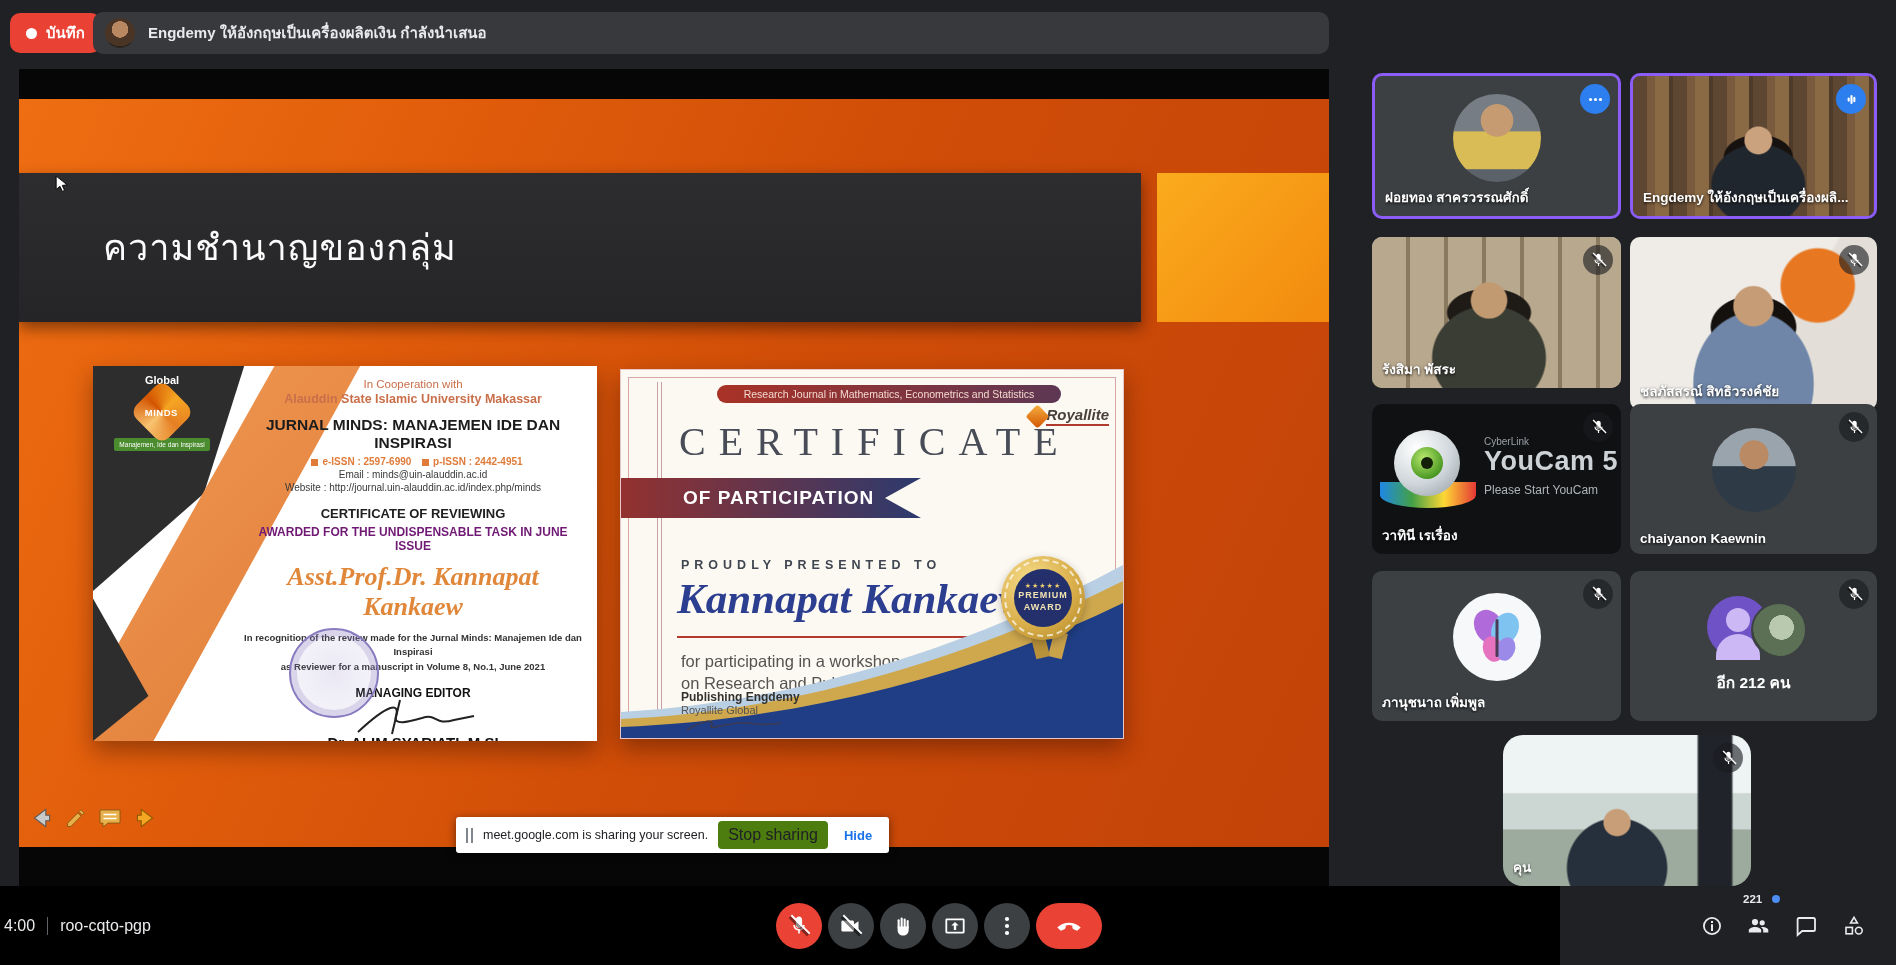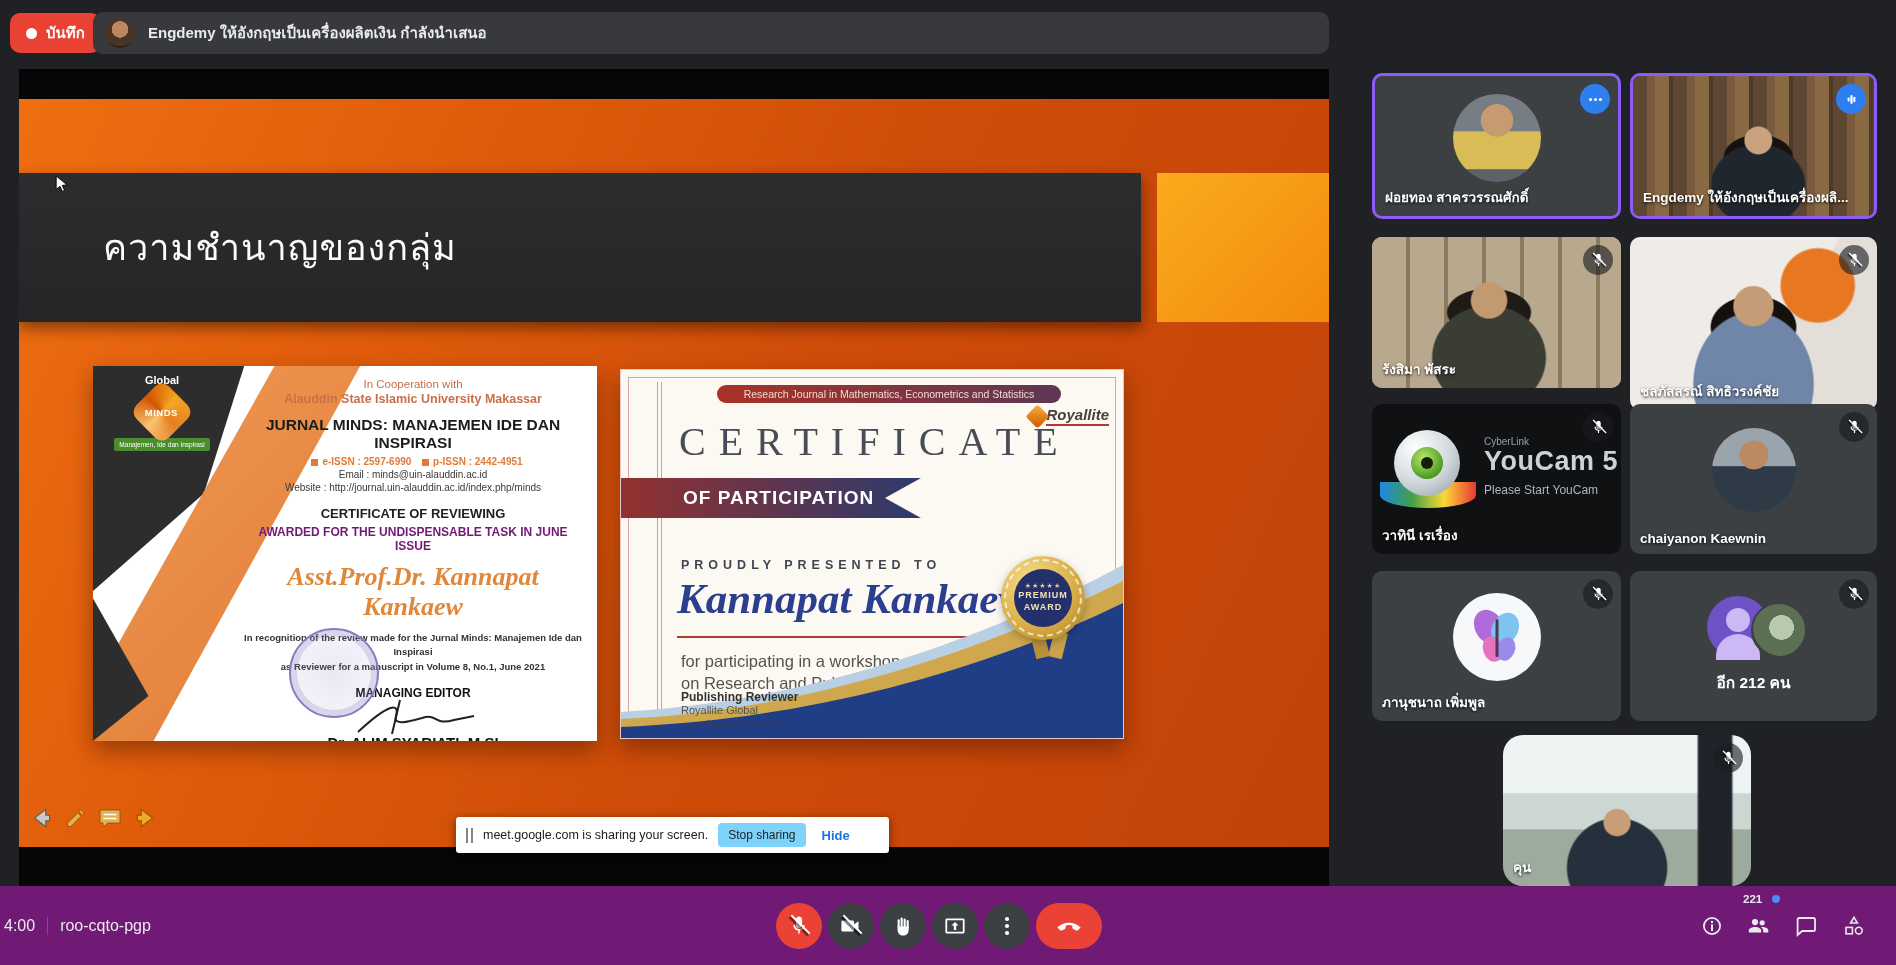--- a/index.html
+++ b/index.html
@@ -109,21 +109,21 @@
   .slide-nav{position:absolute;left:10px;top:706px;display:flex;align-items:center;gap:9px;}
   .slide-nav svg{display:block;}
 
   
   .toast{left:456px;top:817px;width:433px;height:36px;background:#fff;border-radius:3px;
     box-shadow:0 2px 8px rgba(0,0,0,.5);display:flex;align-items:center;gap:10px;
     padding:0 10px;box-sizing:border-box;z-index:20;}
   .grip{display:flex;gap:3px;}
   .grip i{width:2px;height:15px;background:#80868b;display:block;}
   .toast-msg{color:#202124;font-size:12.5px;white-space:nowrap;}
-  .stop-btn{background:#7dd3fc;border:none;border-radius:4px;color:#202124;font-size:12px;
+  .stop-btn{background:#4d7c0f;border:none;border-radius:4px;color:#202124;font-size:16px;
     padding:5px 10px;font-family:inherit;white-space:nowrap;}
   .hide-btn{color:#1a73e8;font-size:13px;font-weight:bold;background:none;border:none;font-family:inherit;}
 
   
   .tile{position:absolute;border-radius:10px;background:#3c4043;overflow:hidden;box-sizing:border-box;}
   .tile.blue{border:3px solid #8b5cf6;}
   .t1{left:1372px;top:73px;width:249px;height:146px;}
   .t2{left:1630px;top:73px;width:247px;height:146px;}
   .t3{left:1372px;top:237px;width:249px;height:151px;}
   .t4{left:1630px;top:237px;width:247px;height:173px;}
@@ -187,21 +187,21 @@
   
   .ov-wrap{position:absolute;left:50%;top:38%;transform:translate(-50%,-50%);width:110px;height:64px;}
   .ov-a{position:absolute;left:8px;top:0;width:62px;height:62px;border-radius:50%;background:#6f52c5;}
   .ov-a::before{content:"";position:absolute;left:19px;top:12px;width:24px;height:24px;border-radius:50%;background:#cbb8f5;}
   .ov-a::after{content:"";position:absolute;left:9px;top:38px;width:44px;height:26px;border-radius:22px 22px 0 0;background:#cbb8f5;}
   .ov-b{position:absolute;right:2px;top:6px;width:52px;height:52px;border-radius:50%;border:2px solid #3c4043;
     background:radial-gradient(circle at 55% 45%,#b9c9b0 0 30%,#5c7055 31% 70%,#3c4a38 71%);}
   .ov-label{position:absolute;left:0;right:0;top:66%;text-align:center;font-size:15.5px;font-weight:bold;color:#fff;}
 
   
-  .bottombar{left:0;top:886px;width:1896px;height:79px;background:#701a75;}
+  .bottombar{left:0;top:886px;width:1560px;height:79px;background:#000000;}
   .meet-info{position:absolute;left:4px;top:0;height:79px;display:flex;align-items:center;gap:12px;font-size:16px;color:#e8eaed;}
   .vdiv{width:1px;height:18px;background:#5f6368;}
   .cbtn{position:absolute;top:903px;width:46px;height:46px;border-radius:50%;background:#3c4043;border:none;
     display:flex;align-items:center;justify-content:center;padding:0;}
   .cbtn.red{background:#ea4335;}
   .endcall{position:absolute;top:903px;left:1036px;width:66px;height:46px;border-radius:23px;background:#ea4335;
     border:none;display:flex;align-items:center;justify-content:center;padding:0;}
   .rbtn{position:absolute;top:914px;width:24px;height:24px;background:none;border:none;padding:0;}
   .count-badge{position:absolute;left:1743px;top:893px;font-size:11.5px;font-weight:bold;color:#e8eaed;}
   .notif-dot{position:absolute;left:1772px;top:895px;width:8px;height:8px;border-radius:50%;background:#4c8df6;}
@@ -359,21 +359,21 @@
         <div class="rc-body">
           <span>for participating in a workshop</span><br>
           <span>on Research and Publishing</span>
         </div>
         <svg class="rc-wave" viewBox="0 0 504 370" preserveAspectRatio="none">
           <path d="M0 344 C150 336 330 290 504 196 L504 232 C340 312 160 348 0 354 Z" fill="#b9cfe3"></path>
           <path d="M0 351 C150 345 330 300 504 212 L504 370 L0 370 Z" fill="#cfa84e"></path>
           <path d="M0 359 C160 353 340 314 504 234 L504 370 L0 370 Z" fill="#1f3e85"></path>
         </svg>
         <div class="rc-signblock">
-          <div class="rc-role1">Publishing Reviewer</div>
+          <div class="rc-role1">Publishing Engdemy</div>
           <div class="rc-role2">Royallite Global</div>
           <svg width="110" height="18" viewBox="0 0 110 18">
             <path d="M6 14 C26 2 34 4 30 10 C27 14 44 8 58 7 C74 6 80 11 100 7" fill="none" stroke="#3a3a55" stroke-width="1.6"></path>
           </svg>
           
         </div>
         <div class="rc-badge-tail"></div>
         <div class="rc-badge-tail2"></div>
         <div class="rc-badge">
           <div class="rc-badge-in">

